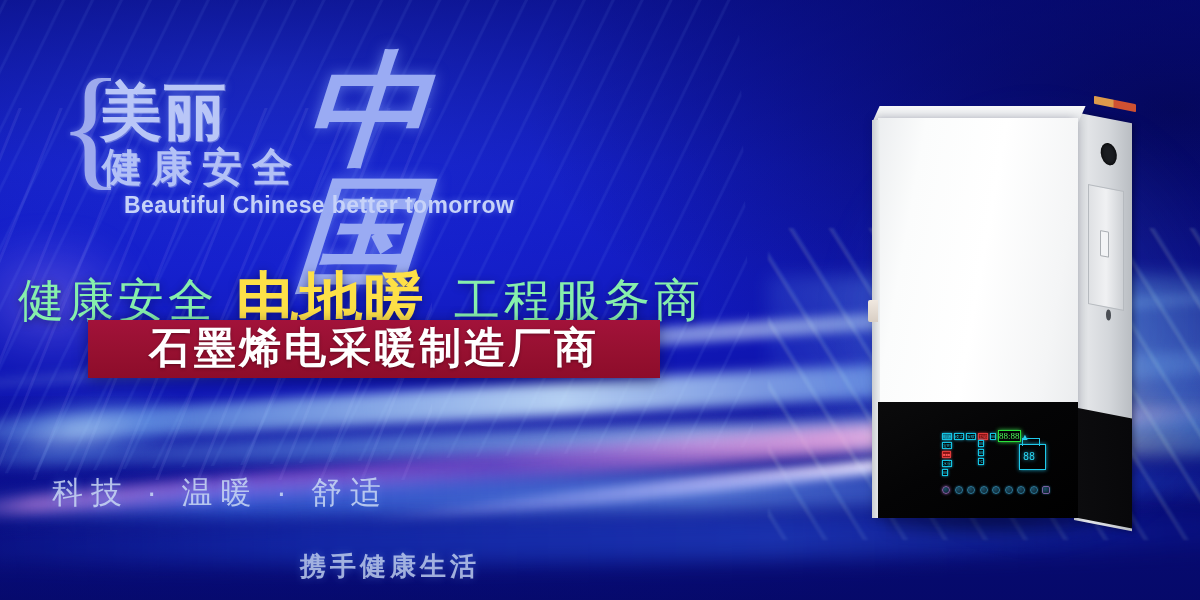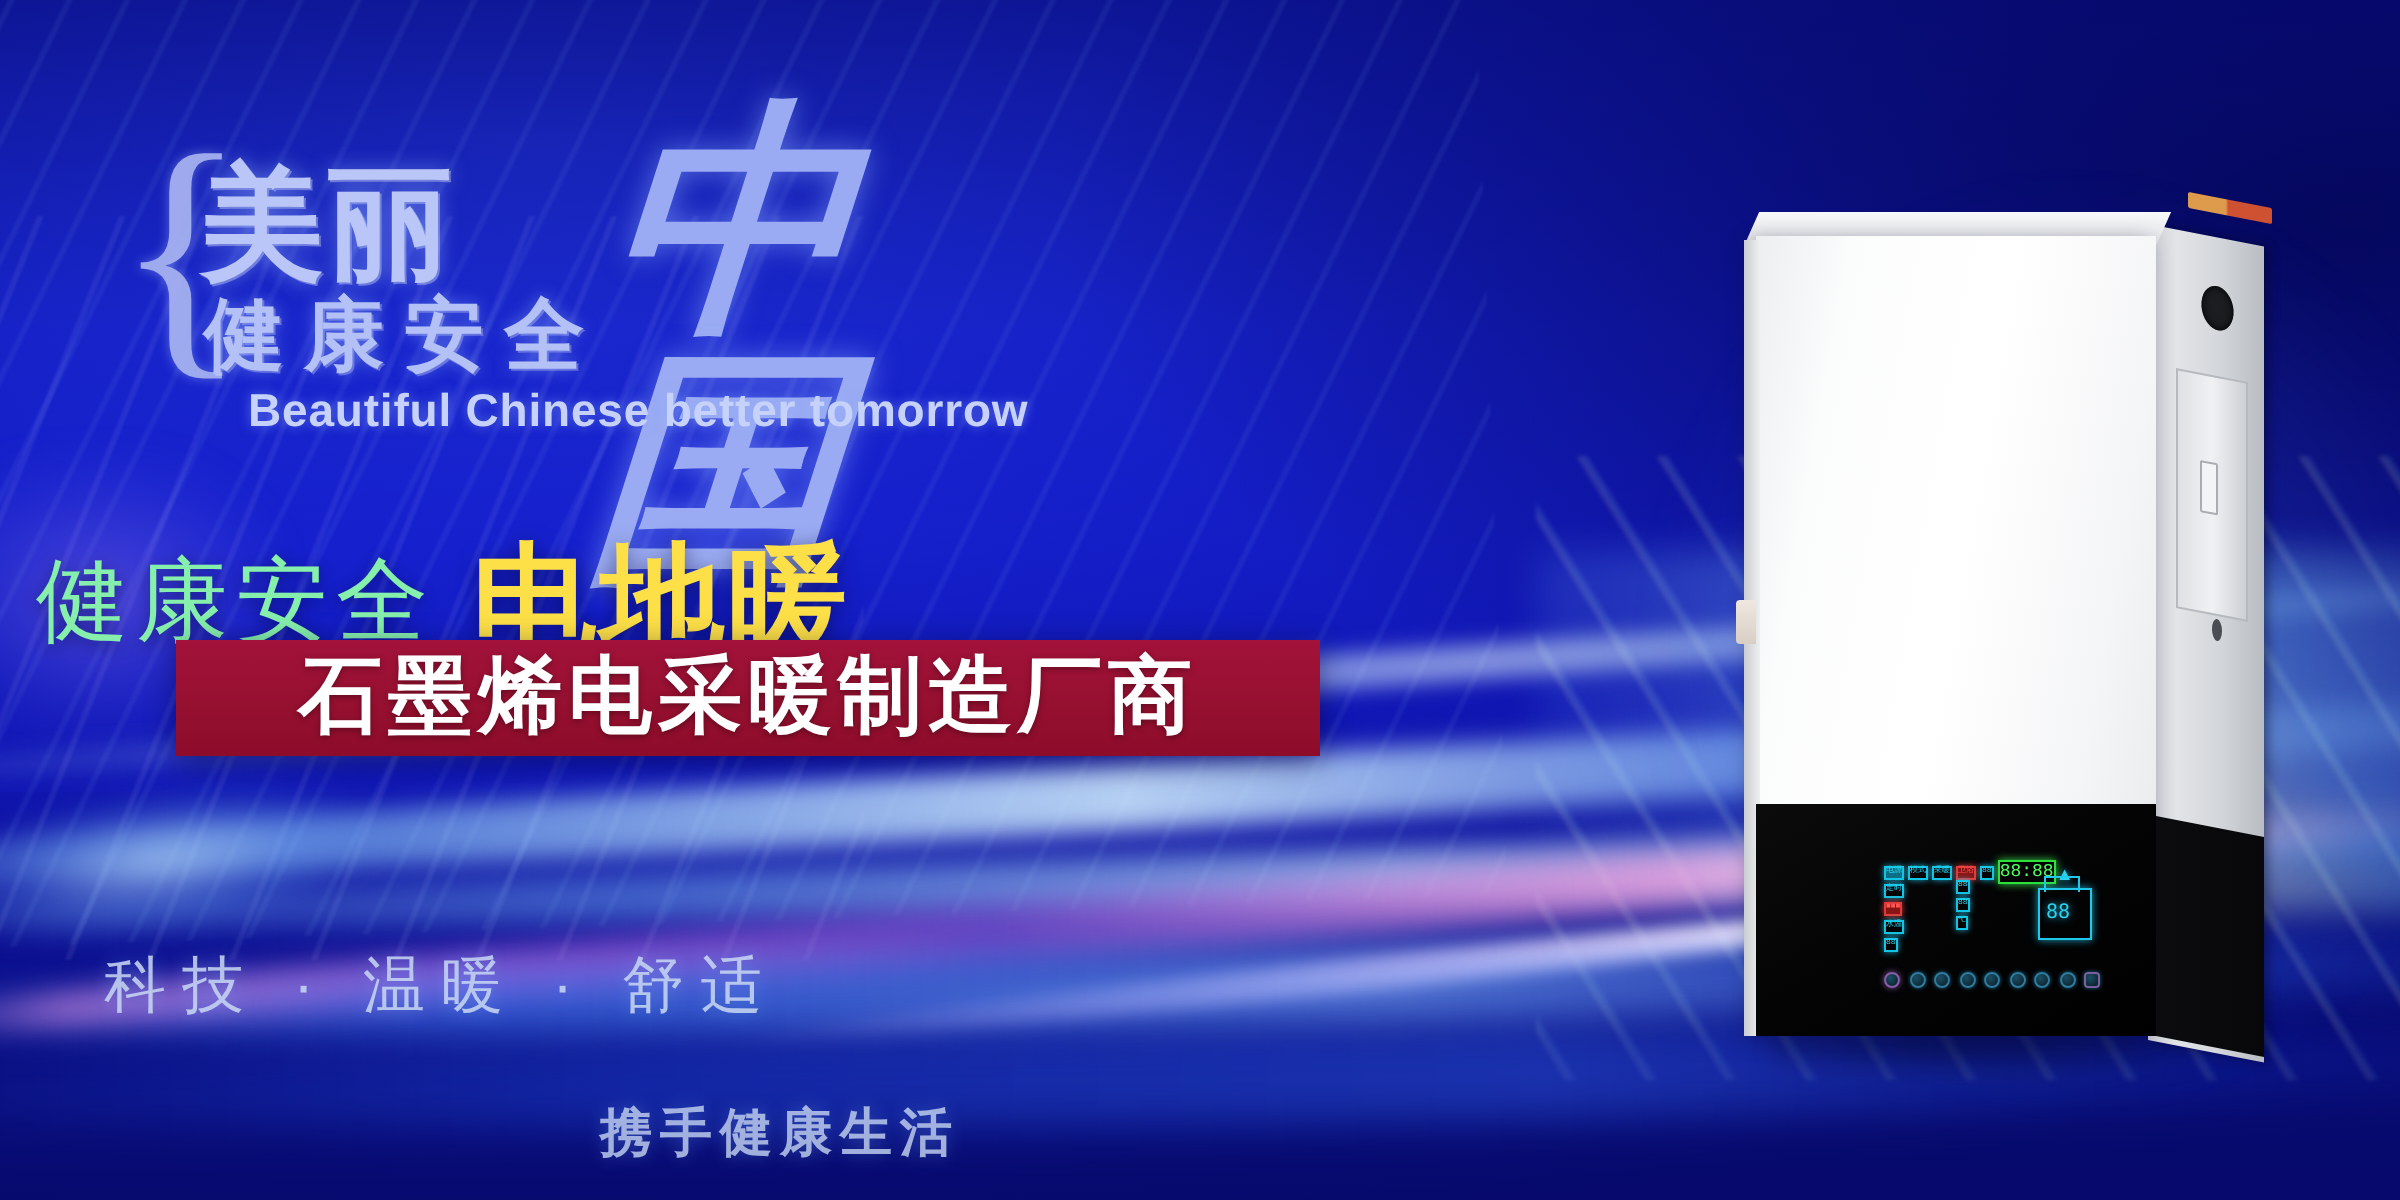--- a/index.html
+++ b/index.html
@@ -258,21 +258,21 @@
 
   
   .lcd{
     position:absolute;left:80px;top:318px;width:106px;height:52px;
   }
   .lcd-row{position:absolute;display:flex;gap:2px;align-items:center;}
   .seg{
     background:rgba(0,0,0,0);
     border:1px solid #13c4e4;color:#25d6f2;
     font-size:4px;line-height:5px;padding:0 0;
-    font-family:Liberation Mono, monospace;
+    font-family:Liberation Serif, serif;
     box-shadow:0 0 3px rgba(35,200,240,.8);
     white-space:nowrap;
   }
   .seg-red{border-color:#e23a3a;color:#ff5555;box-shadow:0 0 3px rgba(240,60,60,.9);}
   .seg-grn{border-color:#2ae23a;color:#4dff5c;box-shadow:0 0 4px rgba(60,240,80,.9);font-size:9px;line-height:10px;}
   .seg-fill{background:#0d6f86;}
   .seg-rfill{background:#8a1414;}
   .house{
     position:absolute;right:2px;top:14px;width:27px;height:26px;
     border:1px solid #1fc9ea;box-shadow:0 0 4px rgba(35,200,240,.8);
@@ -345,20 +345,21 @@
       <div class="ml-1">美丽</div>
       <div class="ml-2">健康安全</div>
       <div class="ml-cn">中国</div>
       <div class="ml-en">Beautiful Chinese better tomorrow</div>
     </div>
   </div>
 
   <div class="headline">
     <span class="hl-a">健康安全</span>
     <span class="hl-b">电地暖</span>
+    <span class="hl-c">工程服务商</span>
   </div>
 
   <div class="red-banner">
     <span>石墨烯电采暖制造厂商</span>
   </div>
 
   <div class="tag-1">科技 · 温暖 · 舒适</div>
   <div class="tag-2">携手健康生活</div>
 
   <div class="product">

